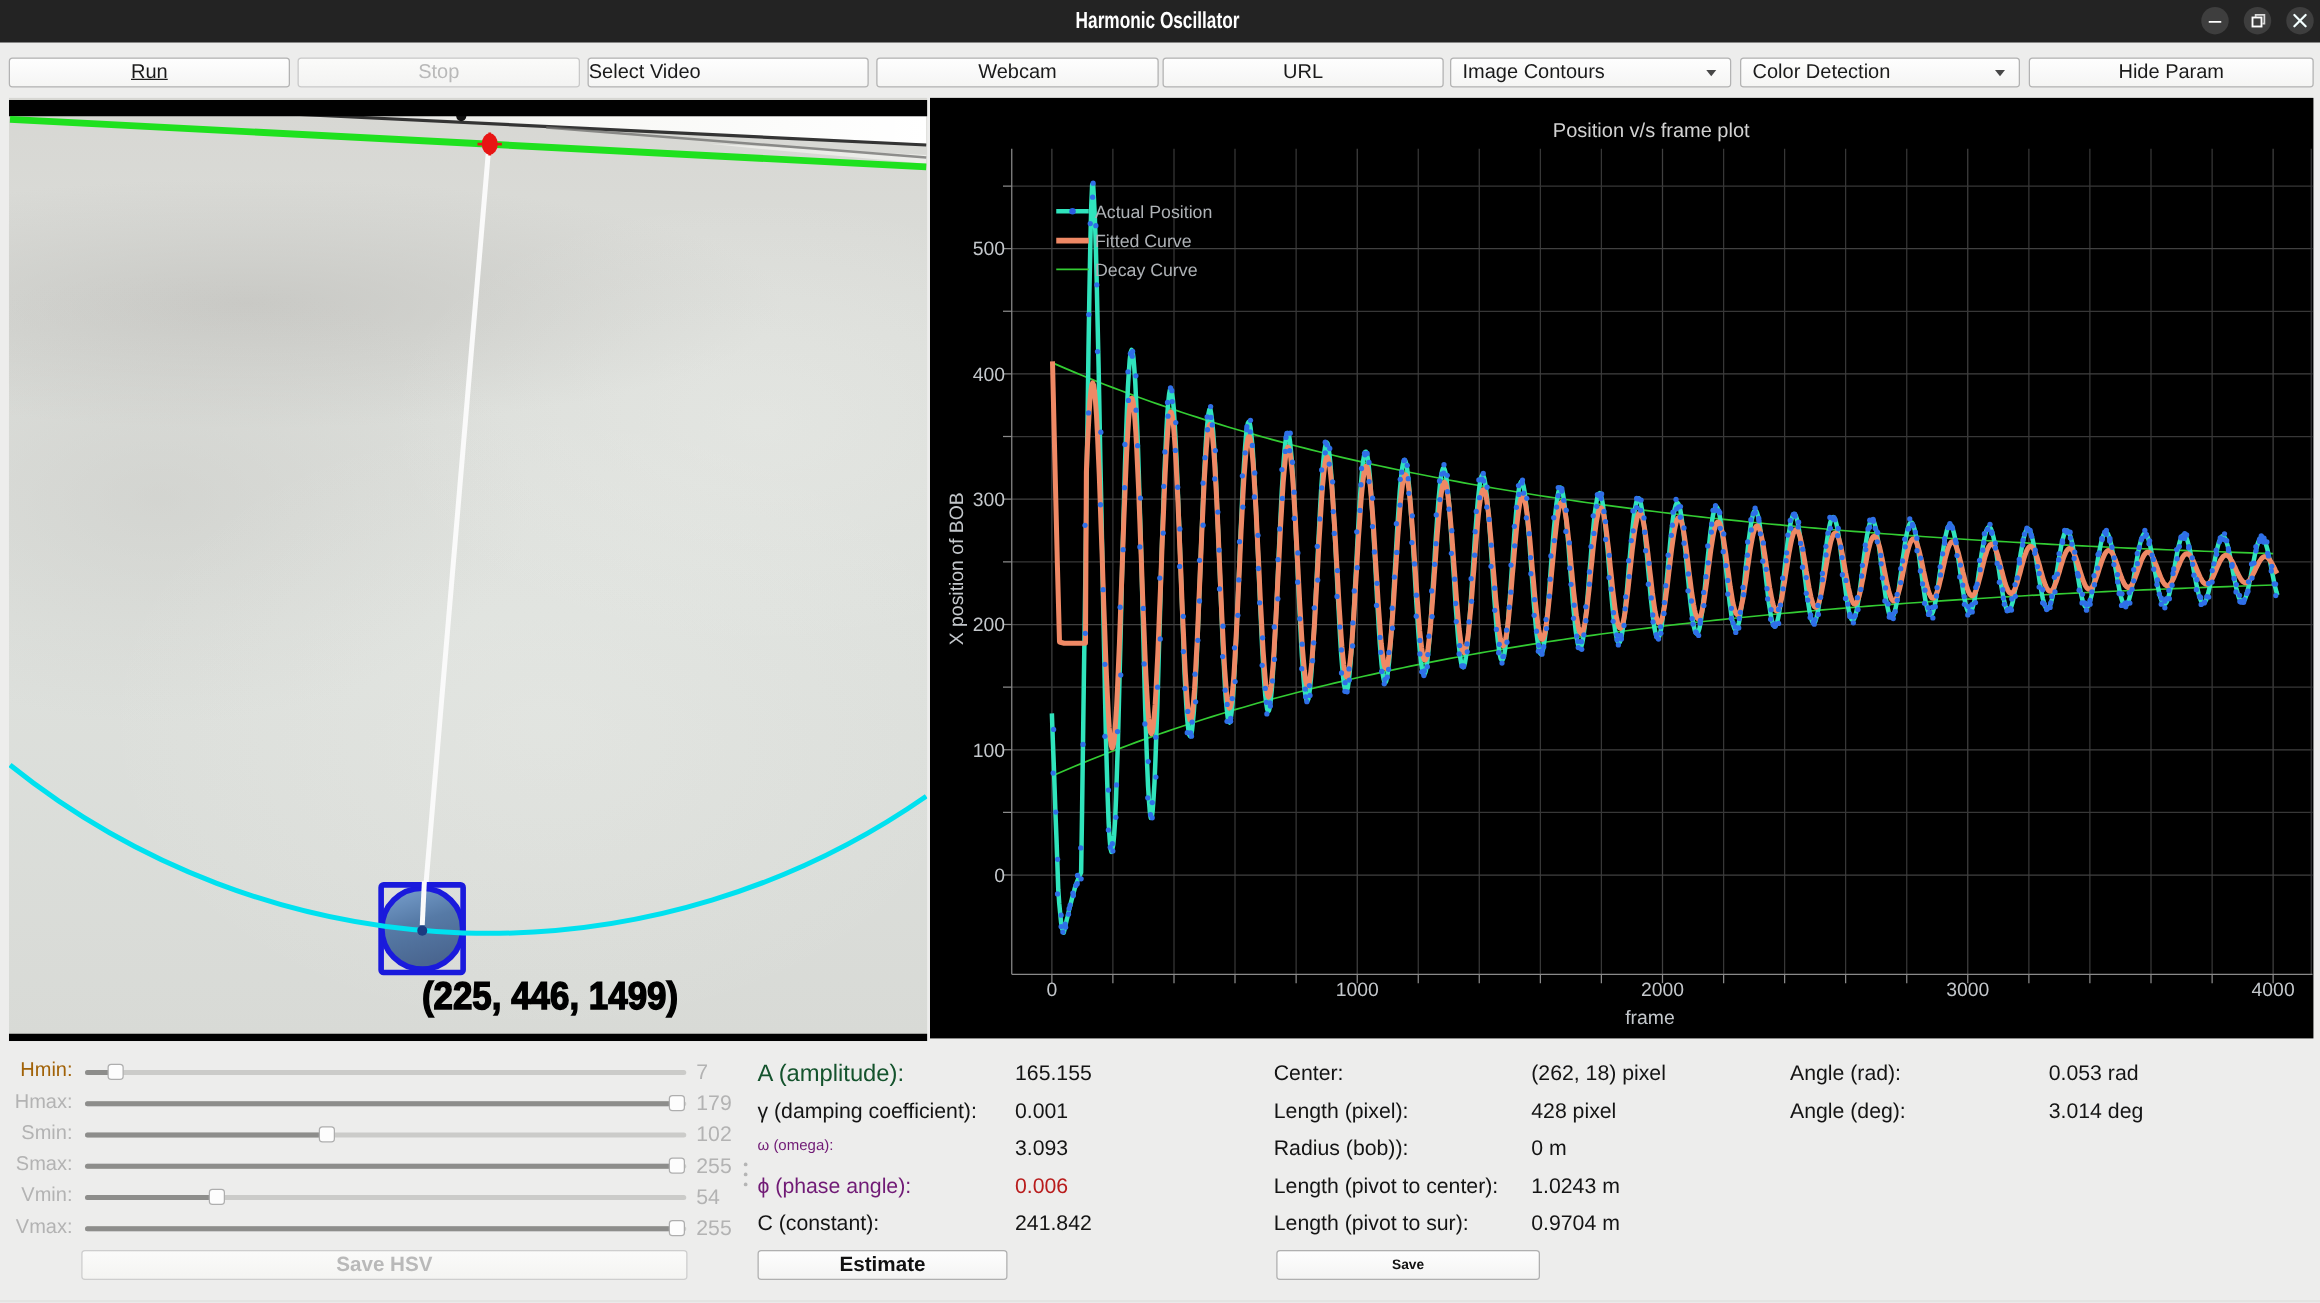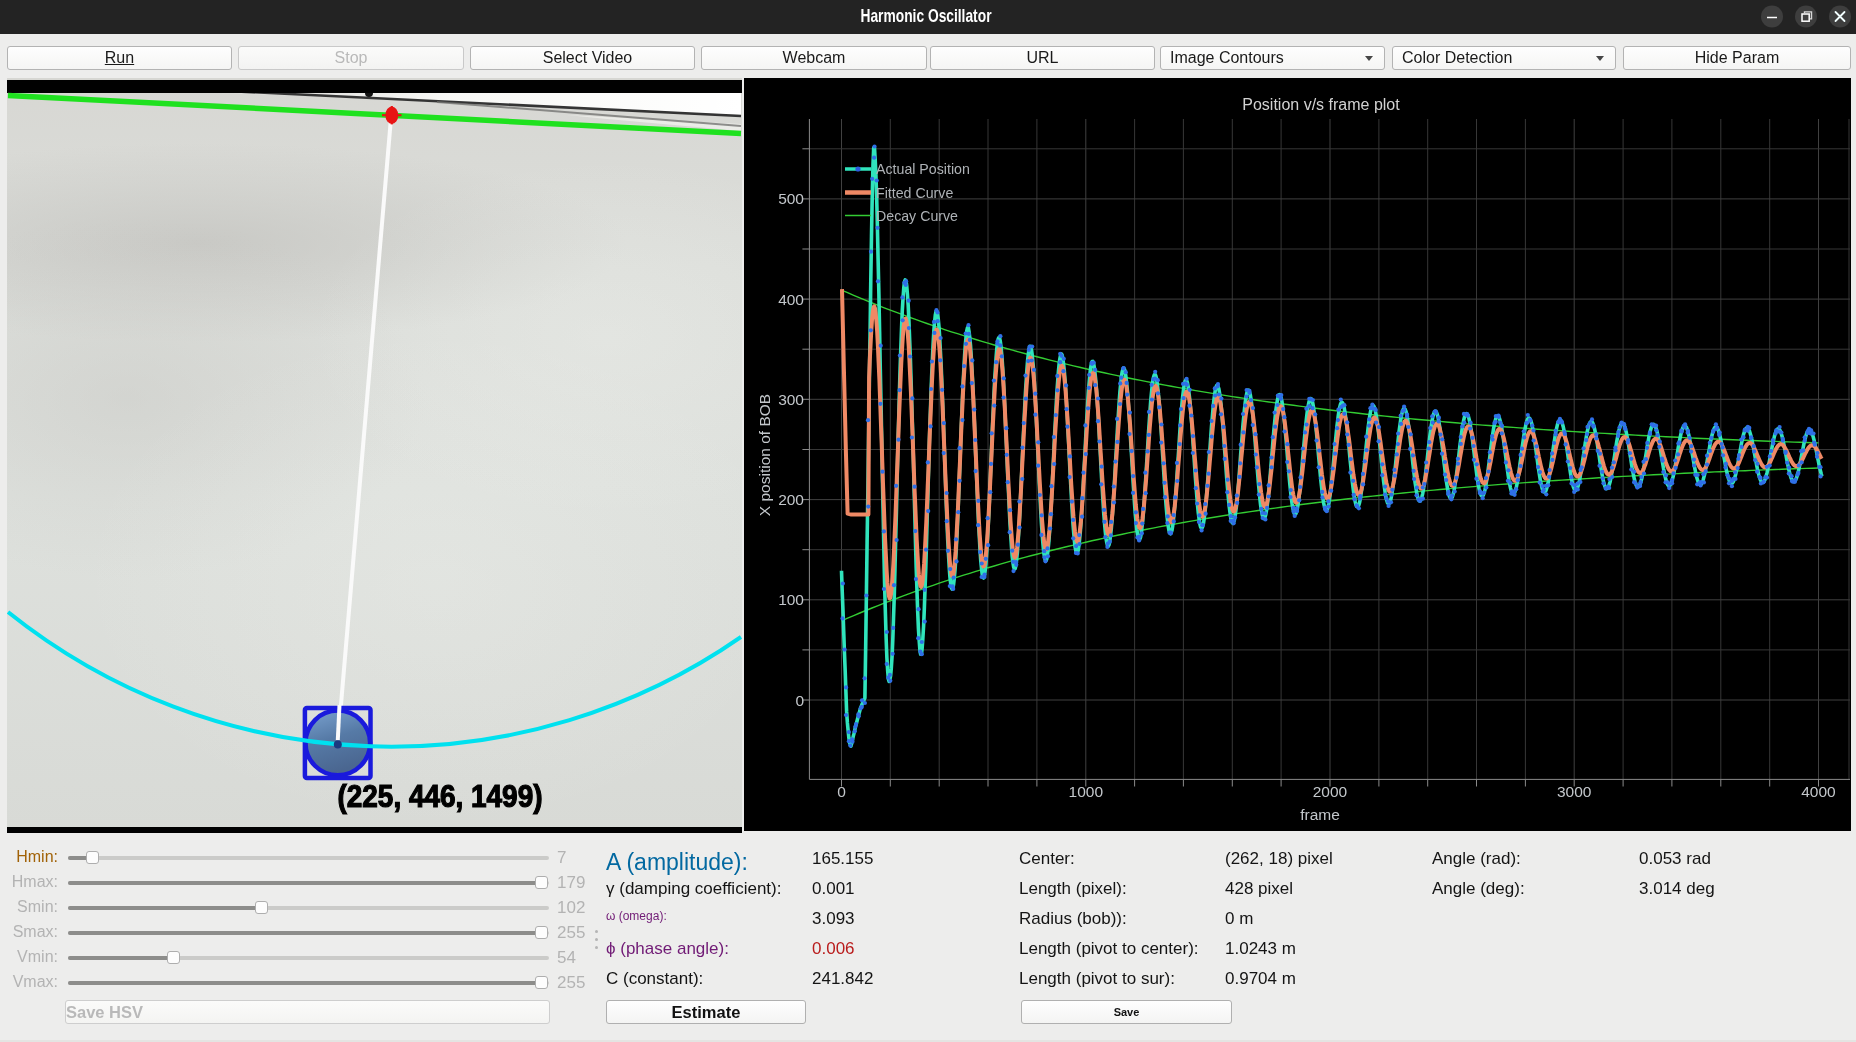--- a/index.html
+++ b/index.html
@@ -15,21 +15,21 @@
 <circle cx="70" cy="16.5" r="11" fill="#3e3e3e"></circle>
 <circle cx="104" cy="16.5" r="11" fill="#3e3e3e"></circle>
 <line x1="31" y1="17.5" x2="41" y2="17.5" stroke="#fff" stroke-width="1.5"></line>
 <rect x="66" y="14" width="7.2" height="7.2" fill="none" stroke="#fff" stroke-width="1.5"></rect>
 <path d="M68.5 13.5 v-1.6 h7 v7 h-1.6" fill="none" stroke="#d8d8d8" stroke-width="1.4"></path>
 <path d="M99.5 12 l9 9 M108.5 12 l-9 9" stroke="#f3ffff" stroke-width="1.8" stroke-linecap="round"></path>
 </svg>
 </div>
 <div style="position:absolute;top:46px;height:24px;box-sizing:border-box;background:linear-gradient(#fefefe,#f5f5f4);border:1px solid #b3b3b3;border-radius:3px;font-size:16px;color:#1a1a1a;text-align:center;line-height:22px;left:7px;width:225px;text-decoration:underline;">Run</div>
 <div style="position:absolute;top:46px;height:24px;box-sizing:border-box;background:linear-gradient(#fefefe,#f5f5f4);border:1px solid #b3b3b3;border-radius:3px;font-size:16px;color:#1a1a1a;text-align:center;line-height:22px;left:238px;width:226px;color:#b9b9b9;background:linear-gradient(#fbfbfa,#f3f3f2);border-color:#c9c9c9;">Stop</div>
-<div style="position:absolute;top:46px;height:24px;box-sizing:border-box;background:linear-gradient(#fefefe,#f5f5f4);border:1px solid #b3b3b3;border-radius:3px;font-size:16px;color:#1a1a1a;text-align:center;line-height:22px;left:470px;width:225px;padding-left:10px;">Select Video</div>
+<div style="position:absolute;top:46px;height:24px;box-sizing:border-box;background:linear-gradient(#fefefe,#f5f5f4);border:1px solid #b3b3b3;border-radius:3px;font-size:16px;color:#1a1a1a;line-height:22px;left:470px;width:225px;">Select Video</div>
 <div style="position:absolute;top:46px;height:24px;box-sizing:border-box;background:linear-gradient(#fefefe,#f5f5f4);border:1px solid #b3b3b3;border-radius:3px;font-size:16px;color:#1a1a1a;text-align:center;line-height:22px;left:701px;width:226px;">Webcam</div>
 <div style="position:absolute;top:46px;height:24px;box-sizing:border-box;background:linear-gradient(#fefefe,#f5f5f4);border:1px solid #b3b3b3;border-radius:3px;font-size:16px;color:#1a1a1a;text-align:center;line-height:22px;left:930px;width:225px;">URL</div>
 <div style="position:absolute;top:46px;height:24px;box-sizing:border-box;background:linear-gradient(#fefefe,#f5f5f4);border:1px solid #b3b3b3;border-radius:3px;font-size:16px;color:#1a1a1a;text-align:center;line-height:22px;left:1160px;width:225px;text-align:left;padding-left:9px;">Image Contours<span style="position:absolute;right:11px;top:9px;width:0;height:0;border-left:4.5px solid transparent;border-right:4.5px solid transparent;border-top:5.5px solid #474747"></span></div>
 <div style="position:absolute;top:46px;height:24px;box-sizing:border-box;background:linear-gradient(#fefefe,#f5f5f4);border:1px solid #b3b3b3;border-radius:3px;font-size:16px;color:#1a1a1a;text-align:center;line-height:22px;left:1392px;width:224px;text-align:left;padding-left:9px;">Color Detection<span style="position:absolute;right:11px;top:9px;width:0;height:0;border-left:4.5px solid transparent;border-right:4.5px solid transparent;border-top:5.5px solid #474747"></span></div>
 <div style="position:absolute;top:46px;height:24px;box-sizing:border-box;background:linear-gradient(#fefefe,#f5f5f4);border:1px solid #b3b3b3;border-radius:3px;font-size:16px;color:#1a1a1a;text-align:center;line-height:22px;left:1623px;width:228px;">Hide Param</div>
 <div class="abs" style="left:7px;top:78px;width:735px;height:755px;overflow:hidden">
     <svg width="735" height="755" viewBox="0 0 735 755" style="position:absolute;left:0;top:0">
 <defs>
 <linearGradient id="vbg" x1="0" y1="0" x2="0" y2="1">
 <stop offset="0" stop-color="#d7d7d3"></stop>
@@ -1007,21 +1007,21 @@
 <div style="position:absolute;left:0px;top:947.5px;width:58px;text-align:right;font-size:16px;color:#b3b3b3">Vmin:</div>
 <div style="position:absolute;left:68px;top:955.5px;width:481px;height:4px;background:#cbcbc9;border-radius:2px"></div>
 <div style="position:absolute;left:68px;top:955.5px;width:105.9px;height:4px;background:#8d8d8b;border-radius:2px"></div>
 <div style="position:absolute;left:166.9px;top:950.5px;width:13px;height:13px;background:#fdfdfd;border:1px solid #aeaeae;border-radius:3px;box-sizing:border-box"></div>
 <div style="position:absolute;left:557px;top:947.5px;font-size:17px;color:#b3b3b3">54</div>
 <div style="position:absolute;left:0px;top:972.5px;width:58px;text-align:right;font-size:16px;color:#b3b3b3">Vmax:</div>
 <div style="position:absolute;left:68px;top:980.5px;width:481px;height:4px;background:#cbcbc9;border-radius:2px"></div>
 <div style="position:absolute;left:68px;top:980.5px;width:474.0px;height:4px;background:#8d8d8b;border-radius:2px"></div>
 <div style="position:absolute;left:535.0px;top:975.5px;width:13px;height:13px;background:#fdfdfd;border:1px solid #aeaeae;border-radius:3px;box-sizing:border-box"></div>
 <div style="position:absolute;left:557px;top:972.5px;font-size:17px;color:#b3b3b3">255</div>
-<div style="position:absolute;left:606px;top:849px;font-size:23px;color:#0369a1">A (amplitude):</div>
+<div style="position:absolute;left:606px;top:849px;font-size:19px;color:#14532d">A (amplitude):</div>
 <div style="position:absolute;left:812px;top:849px;font-size:17px;color:#141414">165.155</div>
 <div style="position:absolute;left:606px;top:879px;font-size:17px;color:#141414">γ (damping coefficient):</div>
 <div style="position:absolute;left:812px;top:879px;font-size:17px;color:#141414">0.001</div>
 <div style="position:absolute;left:606px;top:909px;font-size:12px;color:#701a75">ω (omega):</div>
 <div style="position:absolute;left:812px;top:909px;font-size:17px;color:#141414">3.093</div>
 <div style="position:absolute;left:606px;top:939px;font-size:17px;color:#701a75">ϕ (phase angle):</div>
 <div style="position:absolute;left:812px;top:939px;font-size:17px;color:#b91c1c">0.006</div>
 <div style="position:absolute;left:606px;top:969px;font-size:17px;color:#141414">C (constant):</div>
 <div style="position:absolute;left:812px;top:969px;font-size:17px;color:#141414">241.842</div>
 <div style="position:absolute;left:1019px;top:849px;font-size:17px;color:#141414">Center:</div>
@@ -1031,18 +1031,18 @@
 <div style="position:absolute;left:1019px;top:909px;font-size:17px;color:#141414">Radius (bob)):</div>
 <div style="position:absolute;left:1225px;top:909px;font-size:17px;color:#141414">0 m</div>
 <div style="position:absolute;left:1019px;top:939px;font-size:17px;color:#141414">Length (pivot to center):</div>
 <div style="position:absolute;left:1225px;top:939px;font-size:17px;color:#141414">1.0243 m</div>
 <div style="position:absolute;left:1019px;top:969px;font-size:17px;color:#141414">Length (pivot to sur):</div>
 <div style="position:absolute;left:1225px;top:969px;font-size:17px;color:#141414">0.9704 m</div>
 <div style="position:absolute;left:1432px;top:849px;font-size:17px;color:#141414">Angle (rad):</div>
 <div style="position:absolute;left:1639px;top:849px;font-size:17px;color:#141414">0.053 rad</div>
 <div style="position:absolute;left:1432px;top:879px;font-size:17px;color:#141414">Angle (deg):</div>
 <div style="position:absolute;left:1639px;top:879px;font-size:17px;color:#141414">3.014 deg</div>
-<div style="position:absolute;top:1000px;height:24px;box-sizing:border-box;background:linear-gradient(#fefefe,#f4f4f3);border:1px solid #b0b0b0;border-radius:3px;font-size:16.5px;text-align:left;line-height:22px;font-weight:600;left:65px;width:485px;color:#b9b9b9;border-color:#cecece;background:linear-gradient(#fbfbfa,#f4f4f2)">Save HSV</div>
+<div style="position:absolute;top:1000px;height:24px;box-sizing:border-box;background:linear-gradient(#fefefe,#f4f4f3);border:1px solid #b0b0b0;border-radius:3px;font-size:16.5px;text-align:center;line-height:22px;font-weight:600;left:65px;width:485px;color:#b9b9b9;border-color:#cecece;background:linear-gradient(#fbfbfa,#f4f4f2)">Save HSV</div>
 <div style="position:absolute;top:1000px;height:24px;box-sizing:border-box;background:linear-gradient(#fefefe,#f4f4f3);border:1px solid #b0b0b0;border-radius:3px;font-size:16.5px;text-align:center;line-height:22px;font-weight:600;left:606px;width:200px;color:#111">Estimate</div>
 <div style="position:absolute;top:1000px;height:24px;box-sizing:border-box;background:linear-gradient(#fefefe,#f4f4f3);border:1px solid #b0b0b0;border-radius:3px;font-size:11px;text-align:center;line-height:22px;font-weight:600;left:1021px;width:211px;color:#111">Save</div>
 <div style="position:absolute;left:595px;top:930px;width:3px;height:3px;border-radius:50%;background:#b5b5b5"></div>
 <div style="position:absolute;left:595px;top:938px;width:3px;height:3px;border-radius:50%;background:#b5b5b5"></div>
 <div style="position:absolute;left:595px;top:946px;width:3px;height:3px;border-radius:50%;background:#b5b5b5"></div>
 <div class="abs" style="left:0;top:1040px;width:1856px;height:2px;background:#e4e4e2"></div>
 </body></html>

